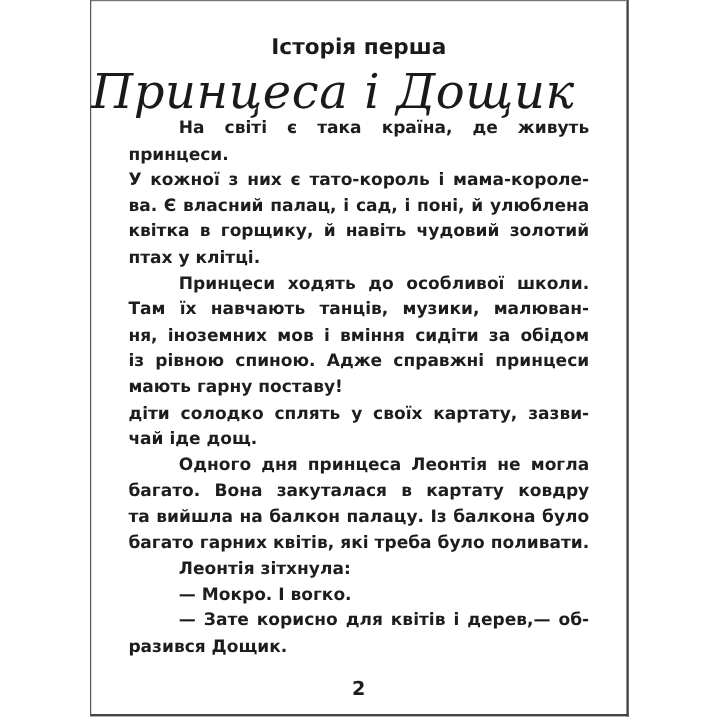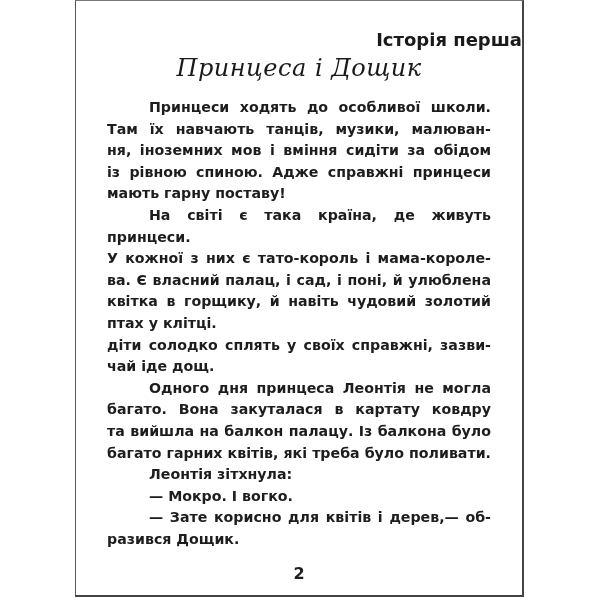--- a/index.html
+++ b/index.html
@@ -5,26 +5,26 @@
   html, body { margin:0; padding:0; background:#ffffff; }
   body { width:600px; height:600px; position:relative; overflow:hidden; }
   .page {
     position:absolute; left:75px; top:0px; width:449px; height:597px;
     box-sizing:border-box;
     border-left:1.5px solid #555; border-right:2px solid #444; border-bottom:2px solid #444;
     border-top:1px solid #777;
     background:#fff;
   }
   .chapter {
-    position:absolute; left:0; right:0; top:28px; text-align:right;
+    position:absolute; left:0; right:0; top:28px; text-align:center;
     font-family:"DejaVu Sans", sans-serif; font-weight:bold; font-size:18px; color:#1a1a1a;
   }
   .title {
-    position:absolute; left:0; right:0; top:53px; text-align:center;
-    font-family:"DejaVu Serif", serif; font-style:italic; font-size:24px; color:#1a1a1a;
+    position:absolute; left:0; right:0; top:53px; text-align:left;
+    font-family:"DejaVu Serif", serif; font-style:italic; font-size:40px; color:#1a1a1a;
     letter-spacing:0.5px;
   }
   .body {
     position:absolute; left:31px; top:96px; width:384px;
     font-family:"DejaVu Sans", sans-serif; font-size:14.2px; line-height:21.6px; color:#1d1d1d;
     font-weight:600;
   }
   .body p { margin:0; text-align:justify; text-align-last:left; }
   .body p.indent { text-indent:42px; }
   .line { display:block; text-align:justify; text-align-last:justify; }
@@ -36,35 +36,35 @@
 </style>
 </head>
 <body>
 
 <div class="page">
   <div class="chapter">Історія перша</div>
   <div class="title">Принцеса і Дощик</div>
 
   <div class="body">
     <p class="indent">
+      <span class="line">На світі є така країна, де живуть принцеси.</span>
+      <span class="line" style="text-indent:0">У кожної з них є тато-король і мама-короле-</span>
+      <span class="line" style="text-indent:0">ва. Є власний палац, і сад, і поні, й улюблена</span>
+      <span class="line" style="text-indent:0">квітка в горщику, й навіть чудовий золотий</span>
+      <span class="line last" style="text-indent:0">птах у клітці.</span>
+    </p>
+    <p class="indent">
       <span class="line">Принцеси ходять до особливої школи.</span>
       <span class="line" style="text-indent:0">Там їх навчають танців, музики, малюван-</span>
       <span class="line" style="text-indent:0">ня, іноземних мов і вміння сидіти за обідом</span>
       <span class="line" style="text-indent:0">із рівною спиною. Адже справжні принцеси</span>
       <span class="line last" style="text-indent:0">мають гарну поставу!</span>
     </p>
     <p class="indent">
-      <span class="line">На світі є така країна, де живуть принцеси.</span>
-      <span class="line" style="text-indent:0">У кожної з них є тато-король і мама-короле-</span>
-      <span class="line" style="text-indent:0">ва. Є власний палац, і сад, і поні, й улюблена</span>
-      <span class="line" style="text-indent:0">квітка в горщику, й навіть чудовий золотий</span>
-      <span class="line last" style="text-indent:0">птах у клітці.</span>
-    </p>
-    <p class="indent">
-      <span class="line" style="text-indent:0">діти солодко сплять у своїх справжні, зазви-</span>
+      <span class="line" style="text-indent:0">діти солодко сплять у своїх картату, зазви-</span>
       <span class="line last" style="text-indent:0">чай іде дощ.</span>
     </p>
     <p class="indent">
       <span class="line">Одного дня принцеса Леонтія не могла</span>
       <span class="line" style="text-indent:0">багато. Вона закуталася в картату ковдру</span>
       <span class="line" style="text-indent:0">та вийшла на балкон палацу. Із балкона було</span>
       <span class="line" style="text-indent:0">багато гарних квітів, які треба було поливати.</span>
     </p>
     <p class="indent">
       <span class="line last">Леонтія зітхнула:</span>

